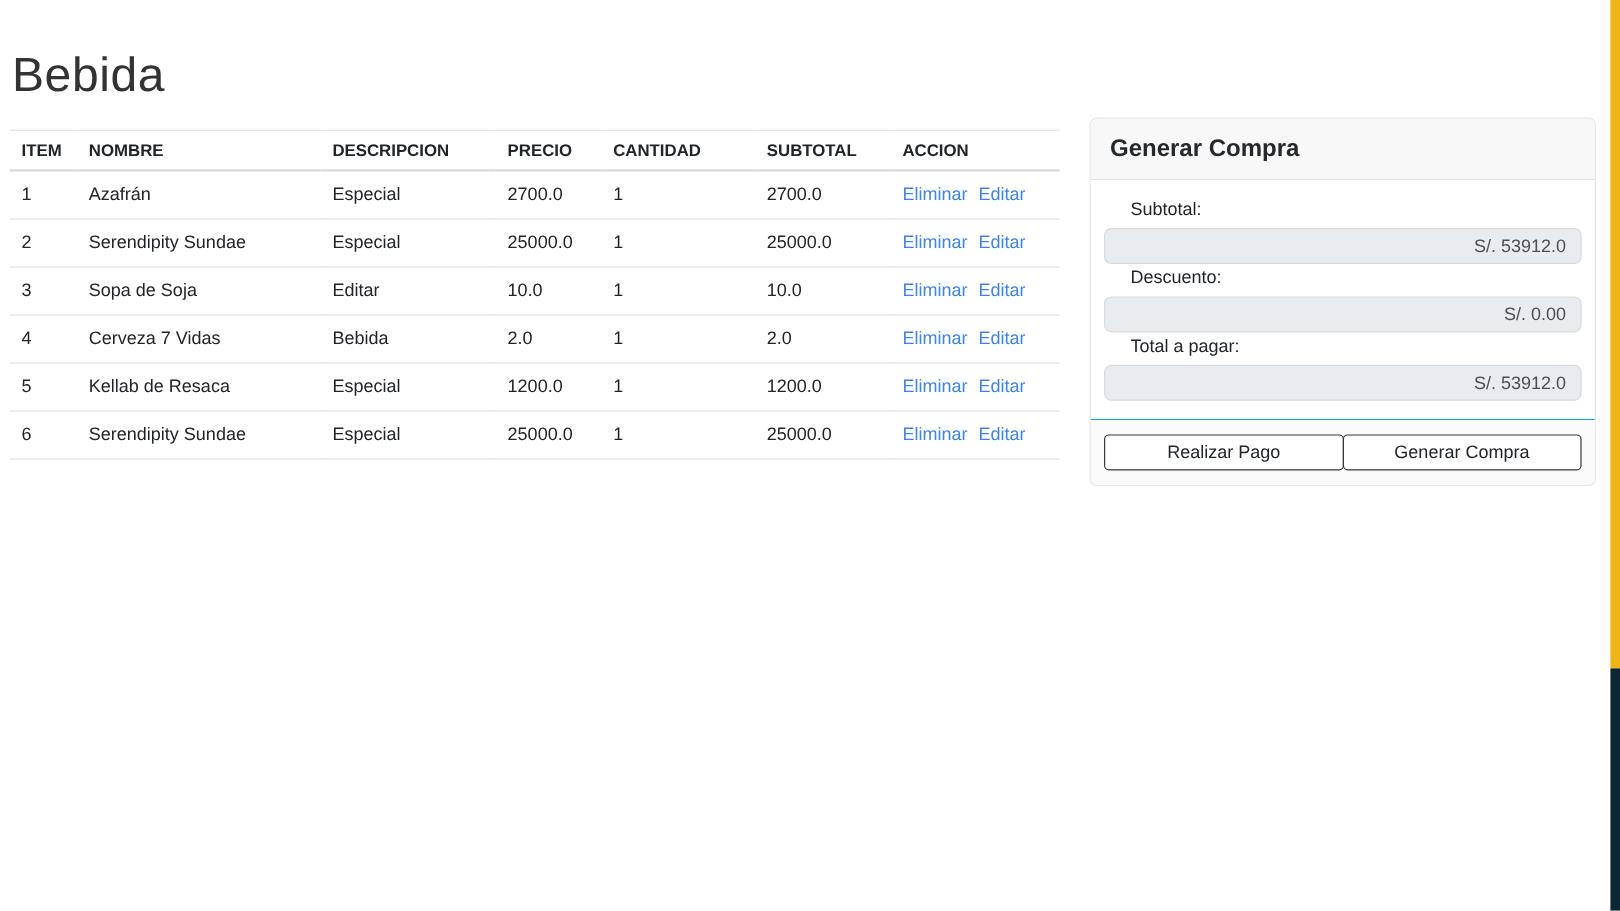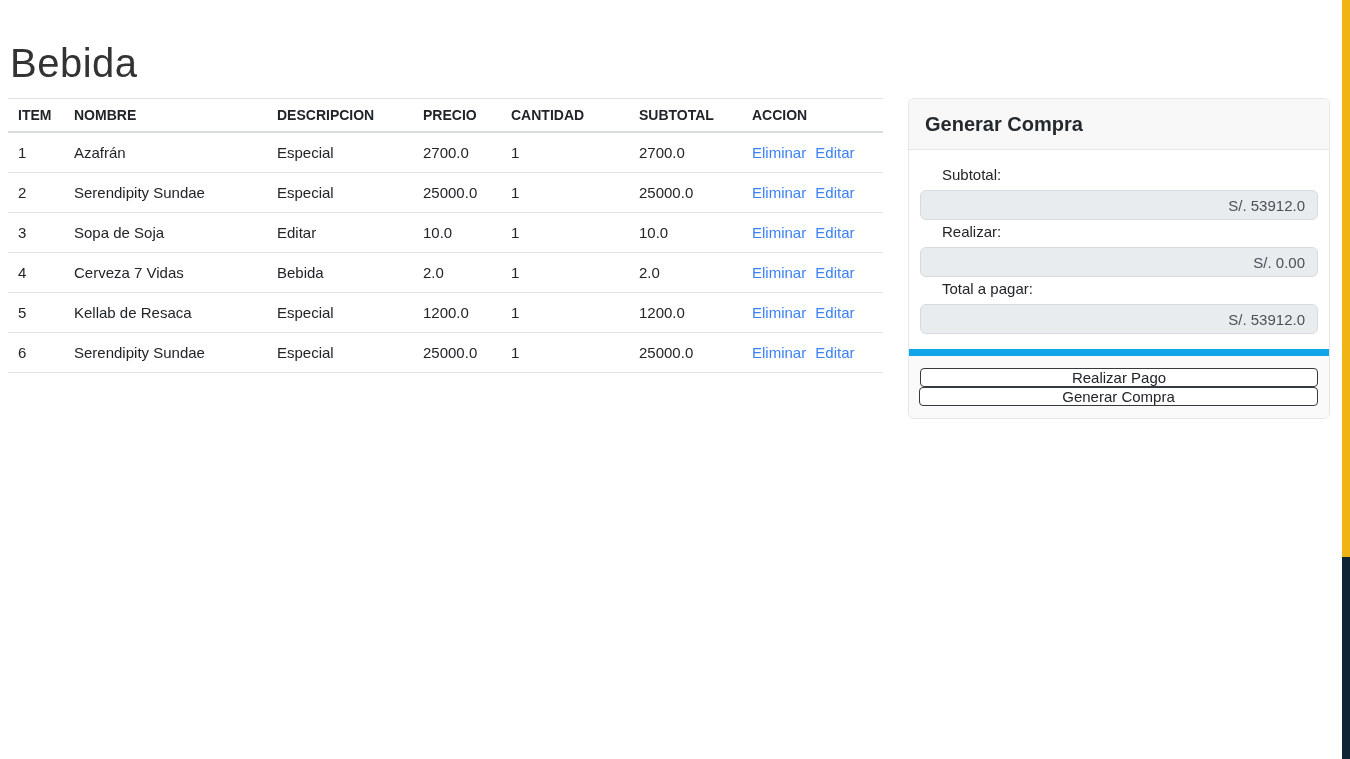--- a/index.html
+++ b/index.html
@@ -7,21 +7,21 @@
     width:1350px;height:759px;position:relative;overflow:hidden;
     background:#ffffff;color:#212529;
     font-family:"Liberation Sans", sans-serif;
   }
   
   .page-title{
     position:absolute;left:10px;top:14px;
     font-size:40px;font-weight:300;color:#333;letter-spacing:.5px;
   }
   
-  .table-wrap{position:absolute;left:8px;top:98px;width:875px;}
+  .table-wrap{position:absolute;left:8px;top:108px;width:875px;}
   table.order{border-collapse:collapse;width:875px;table-layout:fixed;}
   col.c1{width:56px}col.c2{width:203px}col.c3{width:146px}
   col.c4{width:88px}col.c5{width:128px}col.c6{width:113px}col.c7{width:141px}
   table.order th{
     text-align:left;font-size:14px;font-weight:700;color:#212529;
     padding:8px 10px;border-top:1px solid #dee2e6;border-bottom:2px solid #d8dde2;
     text-transform:uppercase;white-space:nowrap;
   }
   table.order td{
     font-size:15px;color:#212529;padding:11px 10px;
@@ -42,22 +42,22 @@
   }
   .card-body{padding:14px 11px 12px;}
   .field-label{display:block;font-size:15px;color:#212529;margin:2px 22px 7px;line-height:17px;}
   .field-input{
     display:block;width:100%;box-sizing:border-box;height:30px;
     background:#e9ecef;border:1px solid #d6dbe0;border-radius:6px;
     padding:0 12px;font-size:15px;color:#495057;margin-bottom:3px;
     font-family:"Liberation Sans", sans-serif;outline:none;text-align:right;
   }
   .card-footer{
-    background:#fafafa;border-top:7px solid #0ea5e9;
-    padding:12px 11px;border-radius:0 0 6px 6px;display:flex;flex-direction:column;
+    background:#fafafa;border-top:1px solid #0ea5e9;
+    padding:12px 11px;border-radius:0 0 6px 6px;display:flex;
   }
   .btn-outline{
     flex:1;height:30px;background:#ffffff;border:1px solid #343a40;
     color:#212529;font-size:15px;border-radius:4px;cursor:pointer;
     font-family:"Liberation Sans", sans-serif;line-height:1;
   }
   .btn-outline + .btn-outline{margin-left:-1px;}
   
   .stripe{position:absolute;right:0;width:8px;}
   .stripe-gold{top:0;height:557px;}
@@ -165,21 +165,21 @@
   </tr>
       </tbody>
   </table>
 </div>
 
 <div class="card">
   <div class="card-header">Generar Compra</div>
   <div class="card-body">
     <label class="field-label">Subtotal:</label>
     <input class="field-input" readonly="" value="S/. 53912.0" style="">
-    <label class="field-label">Realizar:</label>
+    <label class="field-label">Descuento:</label>
     <input class="field-input" readonly="" value="S/. 0.00" style="">
     <label class="field-label">Total a pagar:</label>
     <input class="field-input" readonly="" value="S/. 53912.0" style="">
   </div>
   <div class="card-footer">
     <button class="btn-outline">Realizar Pago</button>
     <button class="btn-outline">Generar Compra</button>
   </div>
 </div>
 

